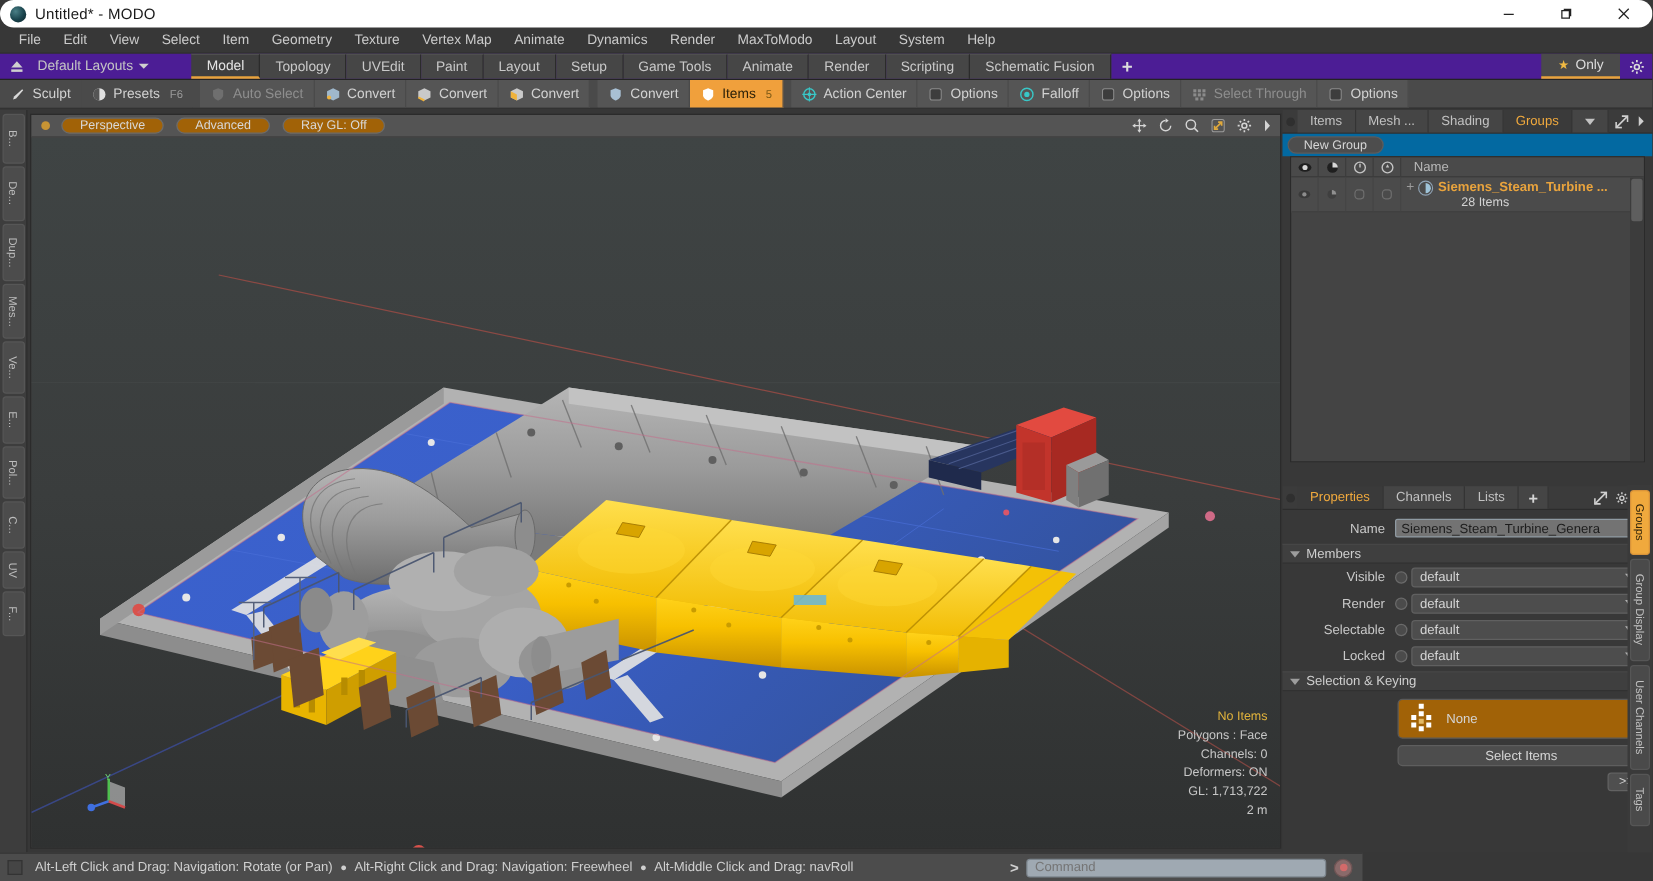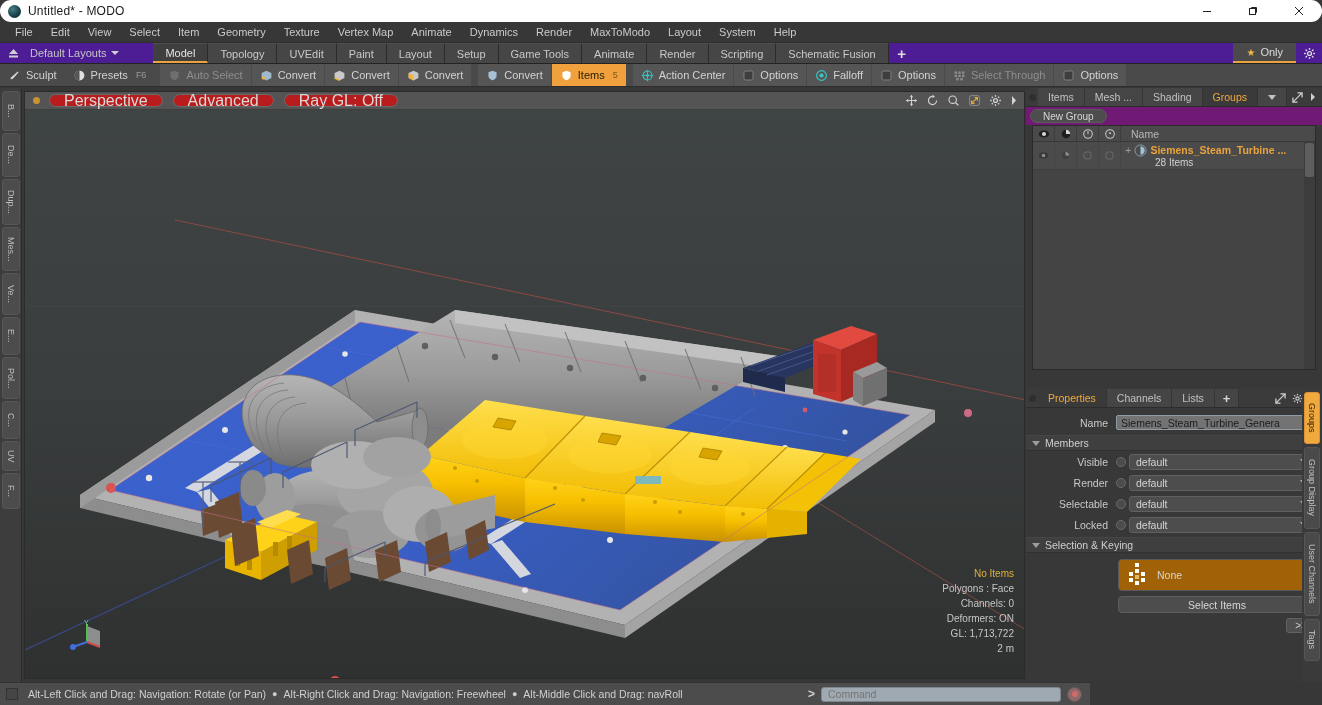--- a/index.html
+++ b/index.html
@@ -117,22 +117,22 @@
     background:#3a3a3a; border:1px solid #2b2b2b; overflow:hidden;
   }
   .vp-header {
     position:absolute; top:0; left:0; right:0; height:18px; background:#545454;
     display:flex; align-items:center; padding-left:8px; z-index:6;
     border-bottom:1px solid #3f3f3f;
   }
   .vp-dot { width:7px;height:7px;border-radius:50%;background:#c79434; margin-right:9px; }
   .vp-pill {
     border:1px solid #6b6b6b; border-radius:8px; padding:0 14px; height:13px;
-    line-height:12px; font-size:16px; color:#d8d8d8; margin-right:10px;
-    background:#b91c1c;
+    line-height:12px; font-size:10px; color:#d8d8d8; margin-right:10px;
+    background:#a16207;
   }
   .vp-hdr-right { margin-left:auto; display:flex; align-items:center; gap:8px; padding-right:6px; }
   .vp-canvas { position:absolute; top:18px; left:0; right:0; bottom:0; }
   .vp-stats {
     position:absolute; right:10px; bottom:22px; text-align:right; z-index:6;
     font-size:10px; color:#c6c6c6; line-height:15px;
   }
   .vp-stats .no-items { color:#e0b23c; }
   .vp-gizmo { position:absolute; left:40px; bottom:18px; z-index:6; }
 
@@ -145,40 +145,40 @@
   .rp-corner { width:12px; display:flex;align-items:center;justify-content:center; }
   .rp-corner i { width:7px;height:7px;border-radius:50%;background:#2f2f2f;display:block;}
   .rp-tab {
     padding:0 10px; display:flex; align-items:center; font-size:10.5px; color:#c2c2c2;
     background:#454545; border-right:1px solid #343434; white-space:nowrap;
   }
   .rp-tab.active { background:#3a3a3a; color:#f0a93d; }
   .rp-tab.plus { color:#d5d5d5; font-weight:700; font-size:13px; padding:0 8px;}
   .rp-tabend { margin-left:auto; display:flex; align-items:center; gap:6px; padding-right:5px; }
 
-  .newgroup-row { height:18px; background:#701a75; display:flex; align-items:center; padding:0 4px; }
+  .newgroup-row { height:18px; background:#0369a1; display:flex; align-items:center; padding:0 4px; }
   .newgroup-btn {
     height:14px; line-height:13px; padding:0 12px; border:1px solid #5c5c5c;
     border-radius:7px; background:#4d4d4d; font-size:10px; color:#d6d6d6;
   }
 
   .itemtree { margin:0 6px; border:1px solid #2a2a2a; background:#444444; height:245px; position:relative; }
   .it-head {
     height:16px; background:#4a4a4a; display:flex; align-items:stretch;
     border-bottom:1px solid #383838;
   }
   .it-col { width:22px; display:flex; align-items:center; justify-content:center; border-right:1px solid #3d3d3d; }
   .it-namecol { flex:1; display:flex; align-items:center; padding-left:10px; font-size:10.5px; color:#b9b9b9; }
   .it-row { height:28px; display:flex; align-items:stretch; background:#4b4b4b; border-bottom:1px solid #3e3e3e; }
   .it-row .it-col { border-right:1px solid #454545; }
   .it-rowname { flex:1; display:flex; flex-direction:column; justify-content:center; padding-left:4px; }
   .it-rowname-top { display:flex; align-items:center; gap:3px; }
   .it-expand { color:#9c9c9c; font-size:11px; line-height:9px; }
   .it-title { color:#e8a33d; font-size:10.5px; font-weight:bold; white-space:nowrap; overflow:hidden;}
-  .it-sub { color:#d2d2d2; font-size:10px; margin-left:30px; }
+  .it-sub { color:#d2d2d2; font-size:10px; margin-left:44px; }
   .it-scroll { position:absolute; right:0; top:16px; bottom:0; width:11px; background:#3c3c3c; }
   .it-scroll i { display:block; margin:1px; height:34px; background:#5e5e5e; border-radius:2px; }
 
   
   .props { position:absolute; left:0; top:301px; width:296px; height:293px; background:#383838; }
   .pr-row { display:flex; align-items:center; height:21px; margin:0 6px; }
   .pr-label { width:84px; text-align:right; padding-right:8px; font-size:10.5px; color:#c9c9c9; }
   .pr-name-field {
     flex:1; height:15px; background:#737373; border:1px solid #8f9aa2; border-radius:2px;
     font-size:10.5px; color:#1c1c1c; padding:0 4px; line-height:14px; overflow:hidden;

